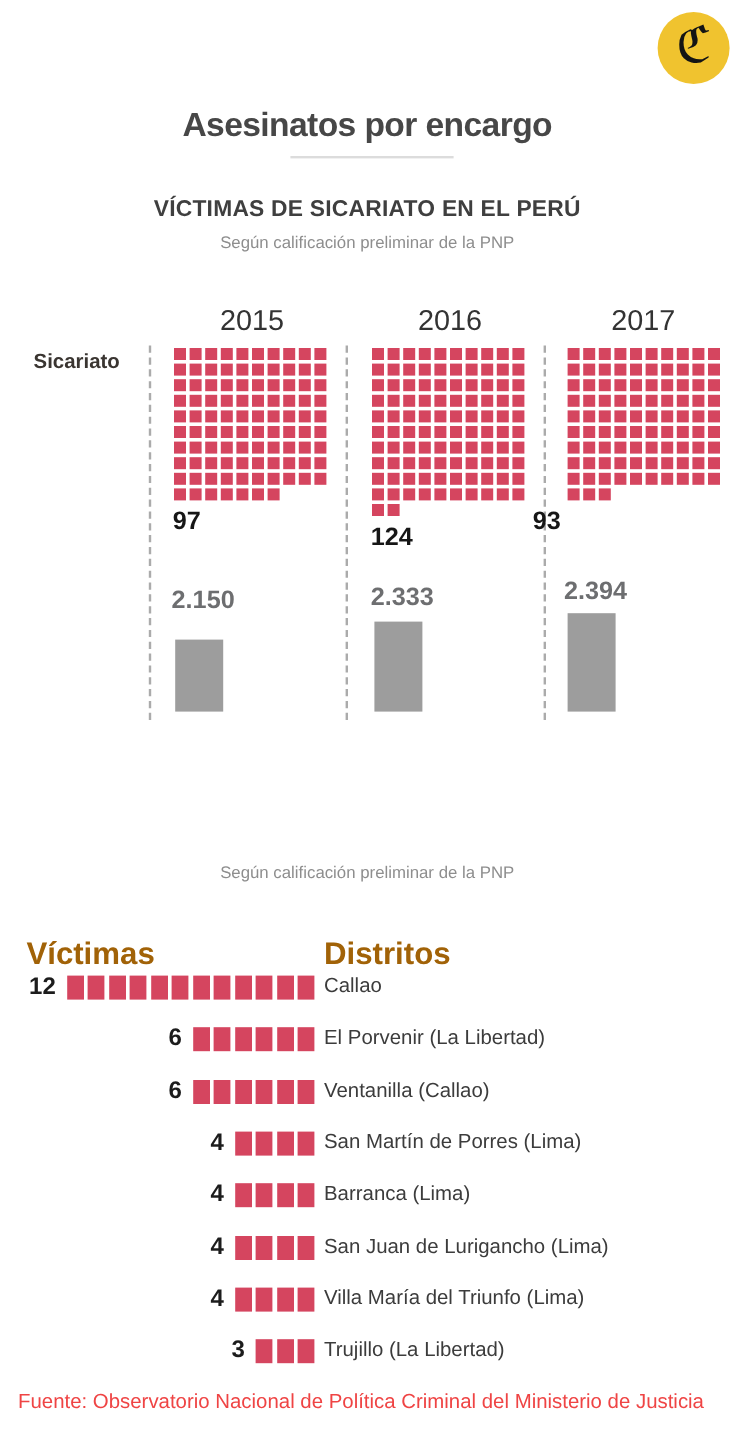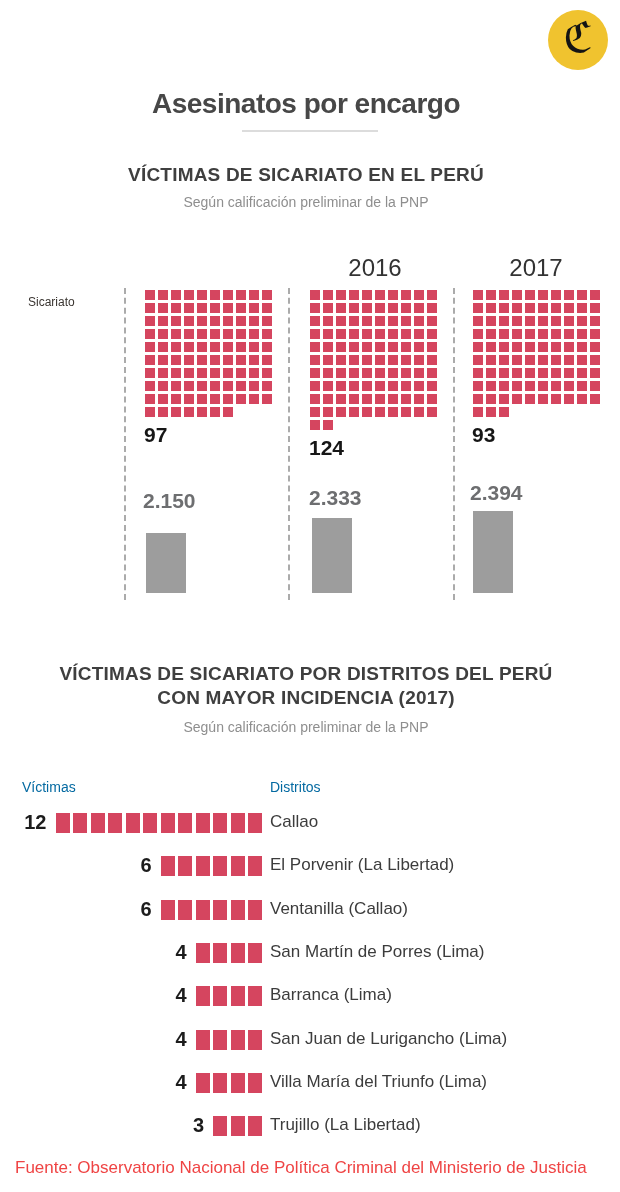--- a/index.html
+++ b/index.html
@@ -8,27 +8,27 @@
     font-family:"Liberation Sans", sans-serif;overflow:hidden;
   }
   .abs{position:absolute;}
   .center{left:0;width:612px;text-align:center;}
   .page-title{top:88px;font-size:28px;font-weight:700;color:#474747;letter-spacing:-0.5px;}
   .title-divider{top:130px;left:242px;width:136px;height:2px;background:#dcdcdc;}
   .sec-title{font-size:19px;font-weight:700;color:#3f3f3f;letter-spacing:0.2px;}
   .sec-sub{font-size:14px;font-weight:400;color:#8e8e8e;}
   .year-label{top:254px;width:130px;text-align:center;font-size:24px;color:#333333;}
   .dash-line{top:288px;height:312px;width:0;border-left:2px dashed #ababab;}
-  .row-label{font-size:12px;font-weight:400;color:#3a3531;line-height:20px;}
+  .row-label{font-size:17px;font-weight:700;color:#3a3531;line-height:20px;}
   .waffle{position:absolute;display:grid;grid-template-columns:repeat(10,10px);gap:3px;}
   .wsq{width:10px;height:10px;background:var(--accent_pink);}
   .waffle-val{font-size:21px;font-weight:800;color:#161616;}
   .gray-bar{position:absolute;background:var(--bar_gray);}
   .bar-val{font-size:21px;font-weight:800;color:#6d6e70;}
-  .col-header{top:779px;font-size:14px;font-weight:400;color:#0369a1;}
+  .col-header{top:779px;font-size:26px;font-weight:700;color:#a16207;}
   .d-num{position:absolute;text-align:right;font-size:20px;font-weight:800;color:#1c1c1c;}
   .d-squares{position:absolute;display:flex;gap:3.5px;}
   .dsq{width:14px;height:20px;background:var(--accent_pink);}
   .d-label{position:absolute;font-size:17px;color:#3c3c3c;}
   .footer{top:1158px;left:15px;font-size:17px;color:#ef4444;}
   .logo{top:10px;left:548px;width:60px;height:60px;border-radius:50%;
     background:var(--logo_yellow);display:flex;align-items:center;justify-content:center;}
   .logo-letter{font-family:"DejaVu Sans","DejaVu Serif",serif;font-size:42px;color:#141414;
     line-height:1;transform:translateY(-2px);}
 </style>
@@ -40,20 +40,21 @@
   <div class="abs logo">
     <span class="logo-letter">ℭ</span>
   </div>
 
   <div class="abs center page-title">Asesinatos por encargo</div>
   <div class="abs title-divider"></div>
 
   <div class="abs center sec-title" style="top:164px;">VÍCTIMAS DE SICARIATO EN EL PERÚ</div>
   <div class="abs center sec-sub" style="top:194px;">Según calificación preliminar de la PNP</div>
 
+  <div class="abs year-label" style="left:145px;">2015</div>
   <div class="abs year-label" style="left:310px;">2016</div>
   <div class="abs year-label" style="left:471px;">2017</div>
 
   <div class="abs dash-line" style="left:124px;"></div>
   <div class="abs dash-line" style="left:288px;"></div>
   <div class="abs dash-line" style="left:453px;"></div>
 
   <div class="abs row-label" style="left:28px;top:292px;">Sicariato</div>
 
   <div class="waffle" style="left: 145px; top: 290px;">
@@ -349,33 +350,29 @@
       <div class="wsq"></div>
       <div class="wsq"></div>
       <div class="wsq"></div>
       <div class="wsq"></div>
       <div class="wsq"></div>
       <div class="wsq"></div>
       <div class="wsq"></div>
     </div>
   <div class="abs waffle-val" style="left: 144px; top: 423px;">97</div>
   <div class="abs waffle-val" style="left: 309px; top: 436px;">124</div>
-  <div class="abs waffle-val" style="left: 472px; top: 423px; text-align: right;">93</div>
+  <div class="abs waffle-val" style="left: 444px; top: 423px; text-align: right;">93</div>
 
   <div class="abs bar-val" style="left: 143px; top: 489px;">2.150</div>
   <div class="abs bar-val" style="left: 309px; top: 486px;">2.333</div>
   <div class="abs bar-val" style="left: 470px; top: 481px;">2.394</div>
   <div class="gray-bar" style="left: 146px; width: 40px; top: 533px; height: 60px;"></div>
   <div class="gray-bar" style="left: 312px; width: 40px; top: 518px; height: 75px;"></div>
   <div class="gray-bar" style="left: 473px; width: 40px; top: 511px; height: 82px;"></div>
 
-  <div class="abs center sec-title" style="top:662px;line-height:24px;">
-    <div>VÍCTIMAS DE SICARIATO POR DISTRITOS DEL PERÚ</div>
-    <div>CON MAYOR INCIDENCIA (2017)</div>
-  </div>
   <div class="abs center sec-sub" style="top:719px;">Según calificación preliminar de la PNP</div>
 
   <div class="abs col-header" style="left:22px;">Víctimas</div>
   <div class="abs col-header" style="left:270px;">Distritos</div>
 
   <div id="district-rows">
       <div class="d-num" style="left: 0px; width: 46.5px; top: 811px;">12</div>
       <div class="d-squares" style="left: 55.5px; top: 813px;">
         <div class="dsq"></div>
         <div class="dsq"></div>

